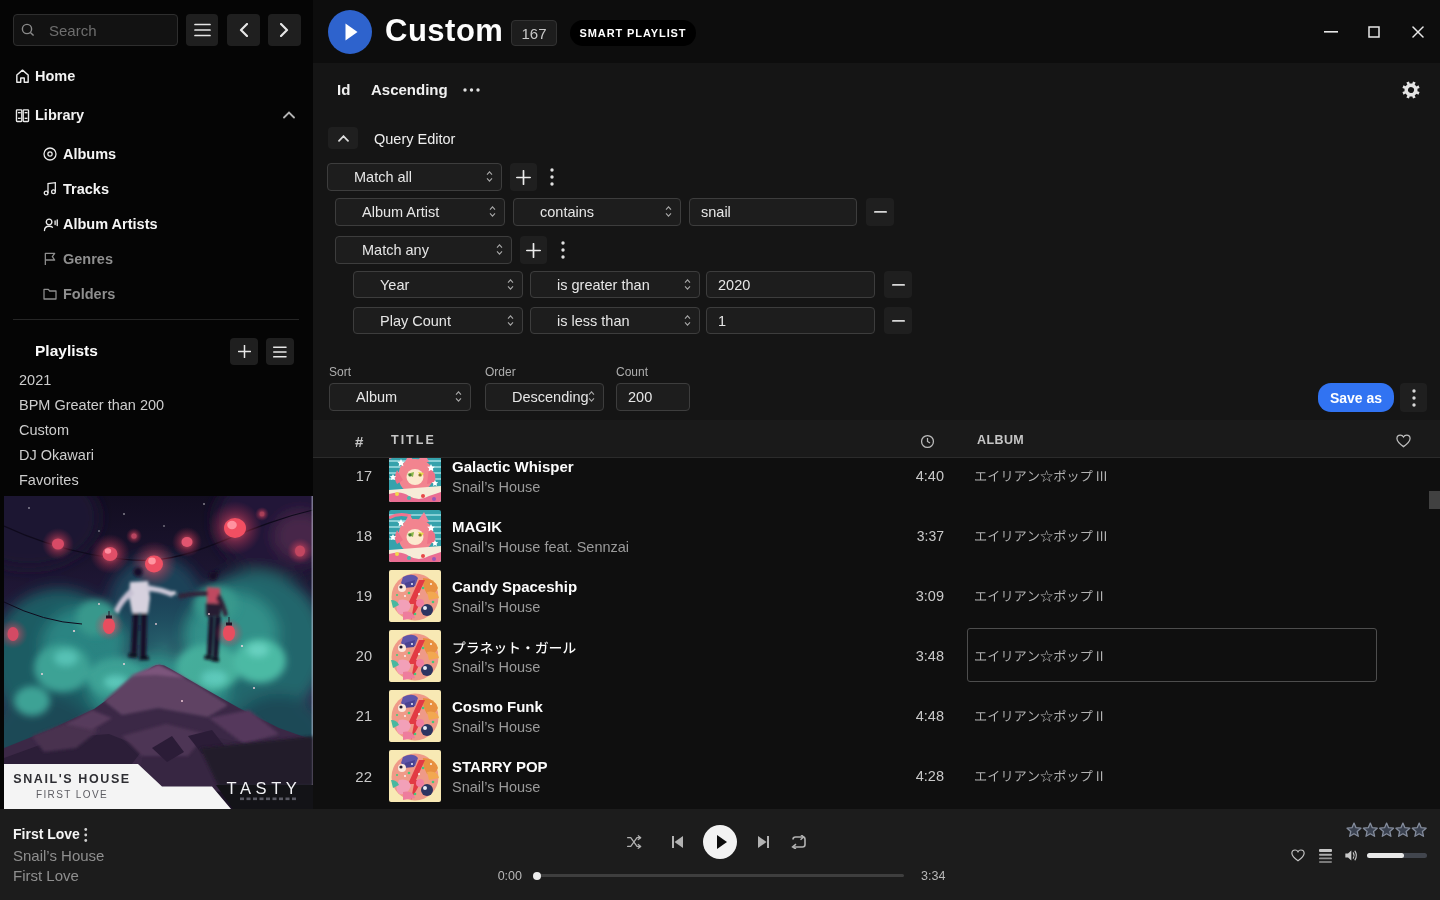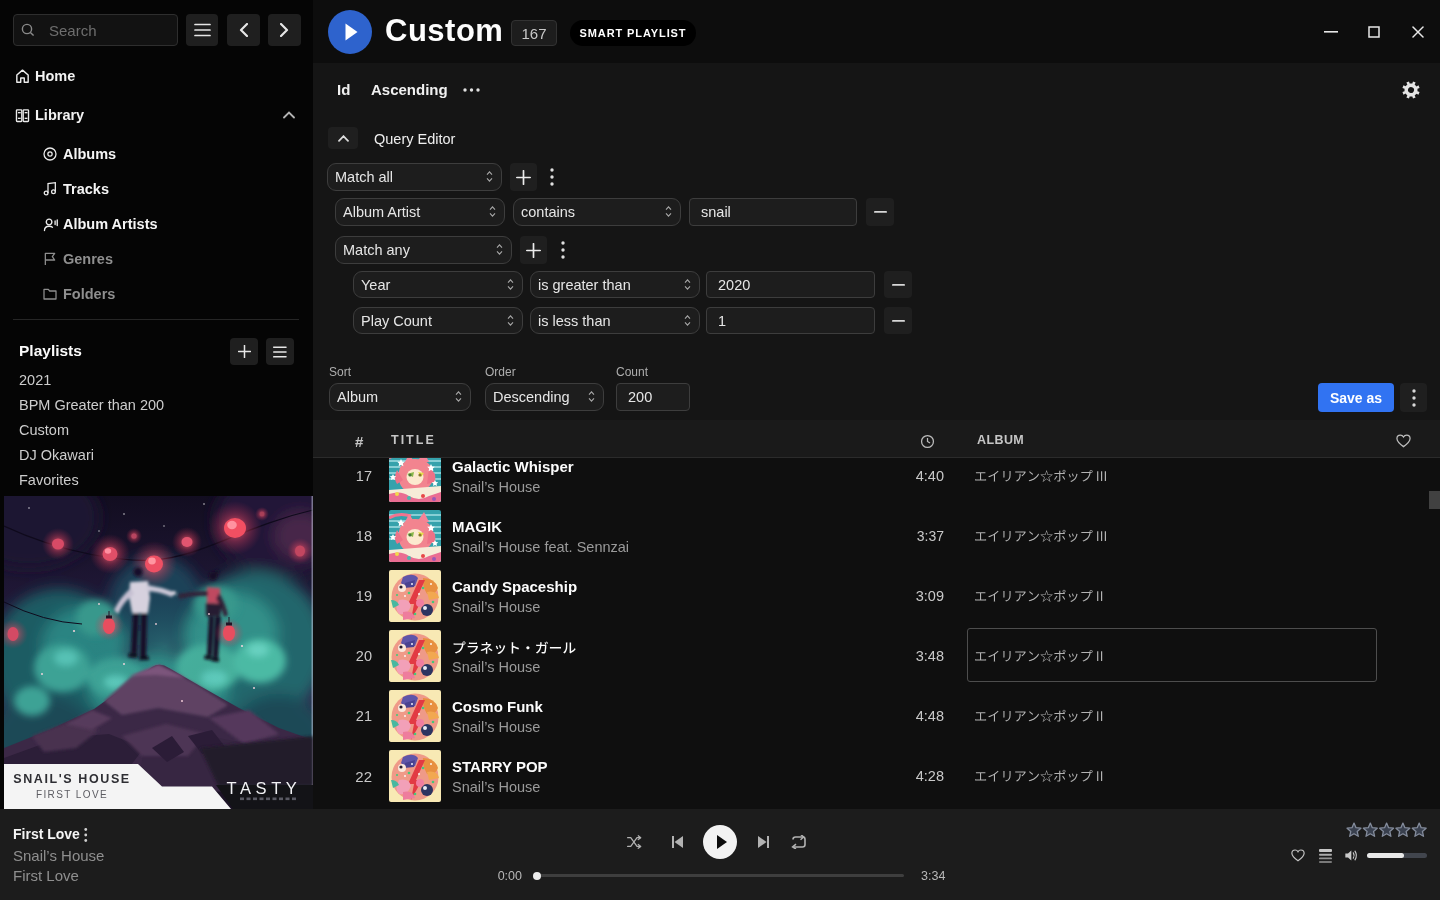--- a/index.html
+++ b/index.html
@@ -1,16 +1,16 @@
 <!DOCTYPE html>
 <html><head><meta charset="utf-8"><style>
 *{margin:0;padding:0;box-sizing:border-box}
 html,body{width:1440px;height:900px;overflow:hidden;background:#0d0d0d;font-family:"Liberation Sans",sans-serif;}
 .abs{position:absolute}
-.sel{position:absolute;background:#1d1d1d;border:1px solid #3d3d3d;border-radius:9px;color:#e6e6e6;font-size:14.5px;display:flex;align-items:center;padding-left:7px}
+.sel{position:absolute;background:#1d1d1d;border:1px solid #3d3d3d;border-radius:4px;color:#e6e6e6;font-size:14.5px;display:flex;align-items:center;padding-left:26px}
 .inp{position:absolute;background:#1d1d1d;border:1px solid #3d3d3d;border-radius:4px;color:#e6e6e6;font-size:14.5px;display:flex;align-items:center;padding-left:11px}
 .btn{position:absolute;background:#1f1f1f;border-radius:4px;display:flex;align-items:center;justify-content:center}
 .ud{position:absolute;right:8px;top:50%;margin-top:-7px}
 .lbl{position:absolute;font-size:12px;color:#aeaeae}
 .nav{position:absolute;left:35px;font-size:14.5px;font-weight:bold;color:#f2f2f2;white-space:nowrap}
 .nav2{position:absolute;left:63px;font-size:14.5px;font-weight:bold;color:#f5f5f5;white-space:nowrap}
 .pl{position:absolute;left:19px;font-size:14.5px;color:#cdcdcd;white-space:nowrap}
 </style></head>
 <body>
 
@@ -77,21 +77,21 @@
 <svg class="abs" style="left:42px;top:250.5px" width="16" height="16" viewBox="0 0 24 24" fill="none" stroke="#8f8f8f" stroke-width="1.9" stroke-linejoin="round">
     <path d="M5 21 L5 3.5 L19 3.5 L15.5 8.5 L19 13.5 L5 13.5"></path>
   </svg>
 <div class="nav2" style="top:250.5px;color:#8f8f8f">Genres</div>
 <svg class="abs" style="left:42px;top:286px" width="16" height="16" viewBox="0 0 24 24" fill="none" stroke="#8f8f8f" stroke-width="1.9" stroke-linejoin="round">
     <path d="M3 19.5 L3 5 L9.5 5 L11.5 7.5 L21 7.5 L21 19.5 Z"></path>
   </svg>
 <div class="nav2" style="top:286px;color:#8f8f8f">Folders</div>
 <div class="abs" style="left:13px;top:319px;width:286px;height:1px;background:#262626"></div>
 
-<div class="abs" style="left:19px;top:342px;font-size:15.5px;font-weight:bold;color:#fbfbfb">Playlists</div>
+<div class="abs" style="left:35px;top:342px;font-size:15.5px;font-weight:bold;color:#fbfbfb">Playlists</div>
 <div class="btn" style="left:230px;top:338px;width:28px;height:27px">
     <svg width="13" height="13" viewBox="0 0 13 13" stroke="#e6e6e6" stroke-width="1.5" stroke-linecap="round">
       <line x1="6.5" y1="0.5" x2="6.5" y2="12.5"></line>
       <line x1="0.5" y1="6.5" x2="12.5" y2="6.5"></line>
     </svg>
   </div>
 <div class="btn" style="left:266px;top:338px;width:28px;height:27px">
     <svg width="14" height="12" viewBox="0 0 14 12" stroke="#e6e6e6" stroke-width="1.5" stroke-linecap="round">
       <line x1="0.7" y1="1.2" x2="13" y2="1.2"></line>
       <line x1="0.7" y1="6" x2="13" y2="6"></line>
@@ -394,21 +394,21 @@
 <div class="lbl" style="left:616px;top:365px">Count</div>
 <div class="sel" style="left:329px;top:383px;width:142px;height:28px">Album<svg class="ud" width="7" height="13" viewBox="0 0 7 13" fill="none" stroke="#a8a8a8" stroke-width="1.1">
       <path d="M1 4.6 L3.5 1.8 L6 4.6"></path>
       <path d="M1 8.4 L3.5 11.2 L6 8.4"></path>
     </svg></div>
 <div class="sel" style="left:485px;top:383px;width:119px;height:28px">Descending<svg class="ud" width="7" height="13" viewBox="0 0 7 13" fill="none" stroke="#a8a8a8" stroke-width="1.1">
       <path d="M1 4.6 L3.5 1.8 L6 4.6"></path>
       <path d="M1 8.4 L3.5 11.2 L6 8.4"></path>
     </svg></div>
 <div class="inp" style="left:616px;top:383px;width:74px;height:28px">200</div>
-<div class="abs" style="left:1318px;top:383px;width:76px;height:29px;background:#3173f2;border-radius:4px;color:#fff;font-size:14px;font-weight:bold;display:flex;align-items:center;justify-content:center">Save as</div>
+<div class="abs" style="left:1318px;top:383px;width:76px;height:29px;background:#3173f2;border-radius:13px;color:#fff;font-size:14px;font-weight:bold;display:flex;align-items:center;justify-content:center">Save as</div>
 <div class="btn" style="left:1400px;top:383px;width:27px;height:29px">
     <svg width="4" height="18" viewBox="0 0 4 18" fill="#d8d8d8">
       <circle cx="2" cy="2" r="1.7"></circle>
       <circle cx="2" cy="9" r="1.7"></circle>
       <circle cx="2" cy="16" r="1.7"></circle>
     </svg>
   </div>
 
 <div class="abs" style="left:313px;top:420px;width:1127px;height:38px;background:#1a1a1a;border-bottom:1px solid #2b2b2b"></div>
 <div class="abs" style="left:355px;top:433px;font-size:15px;font-weight:bold;color:#c6c6c6">#</div>

